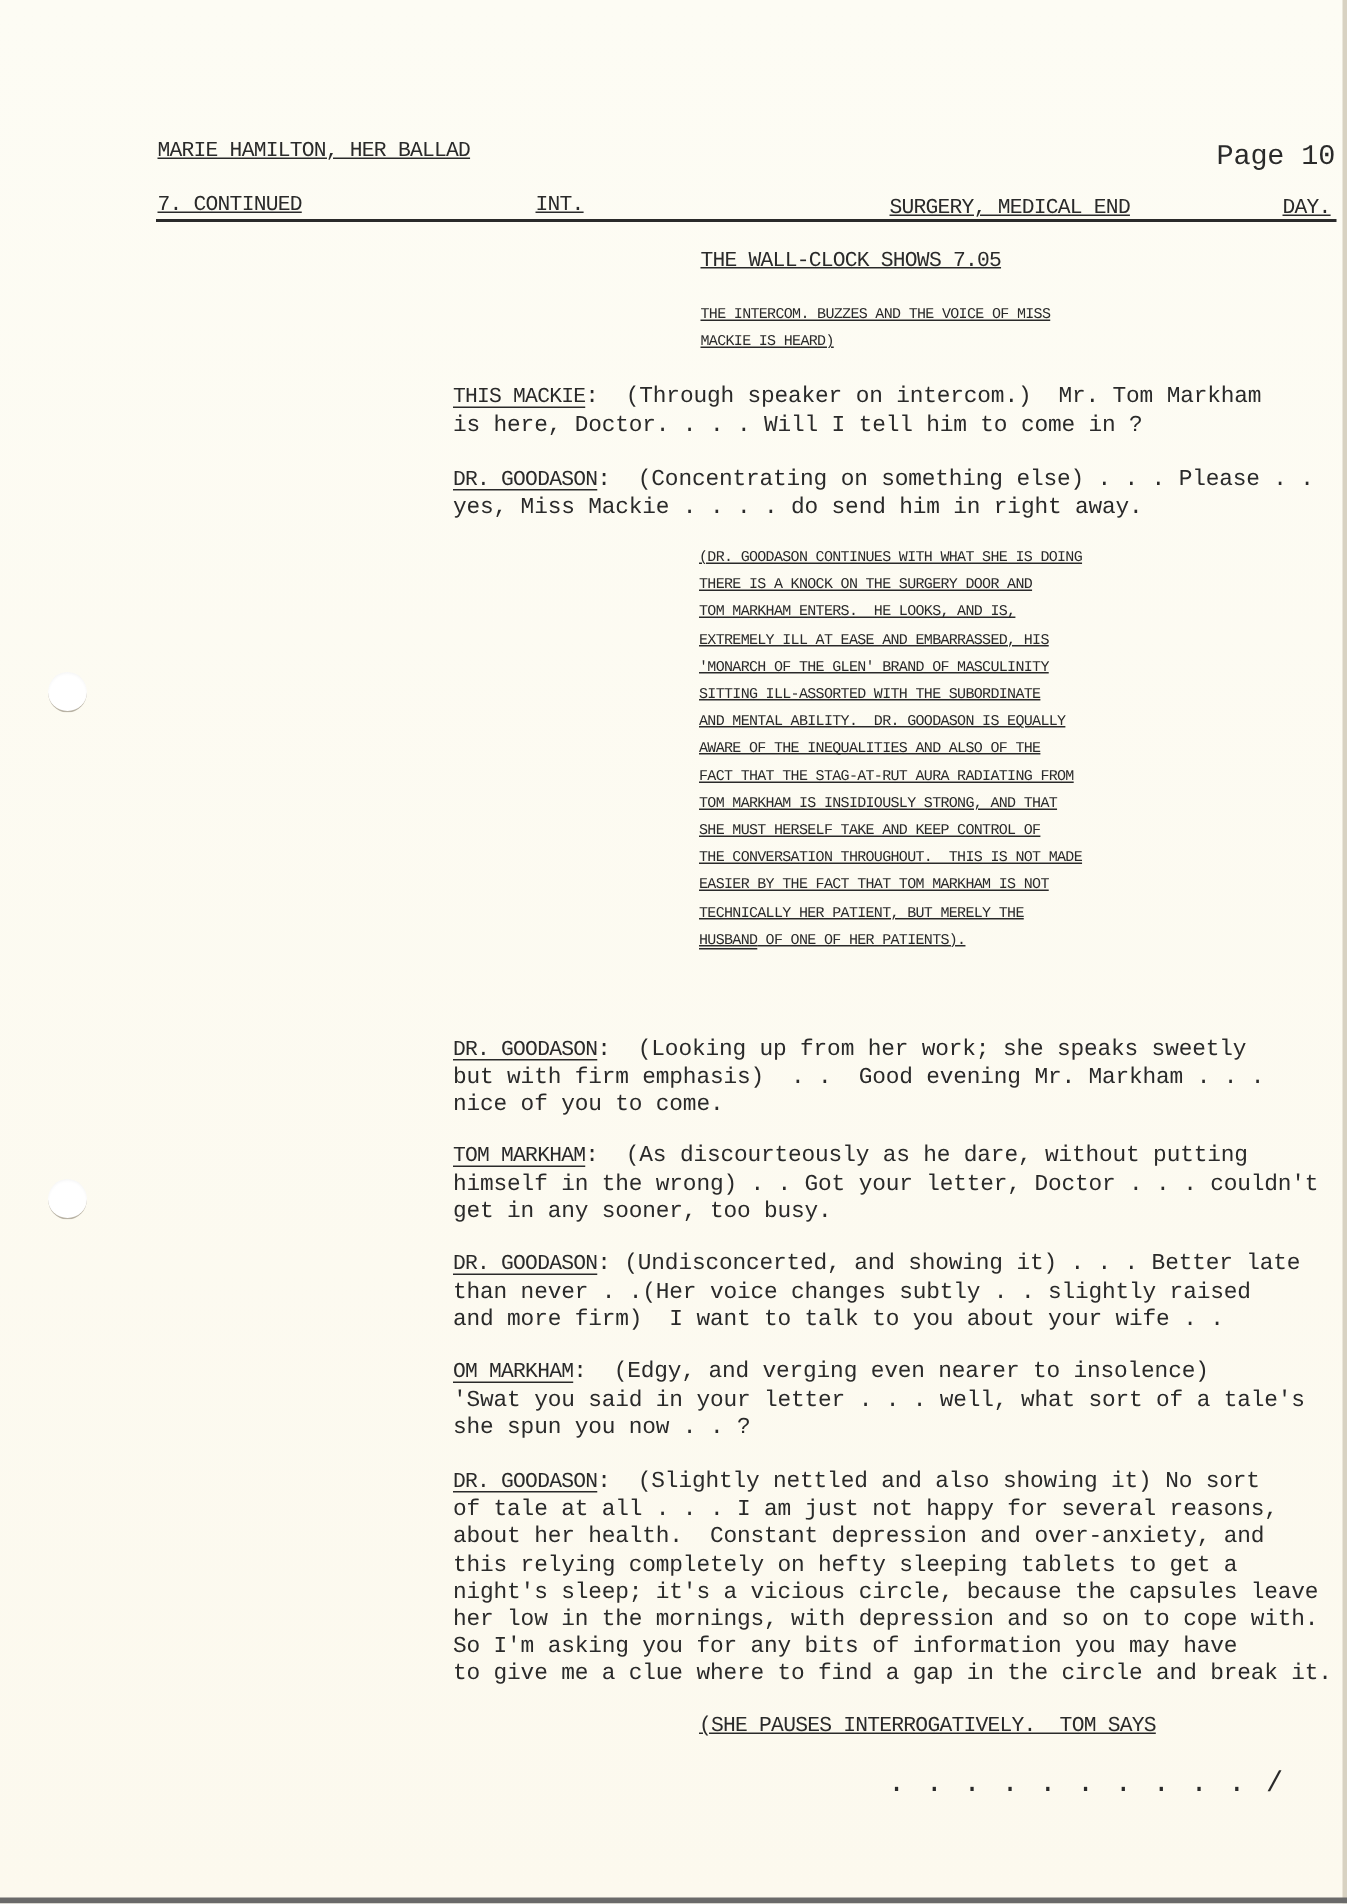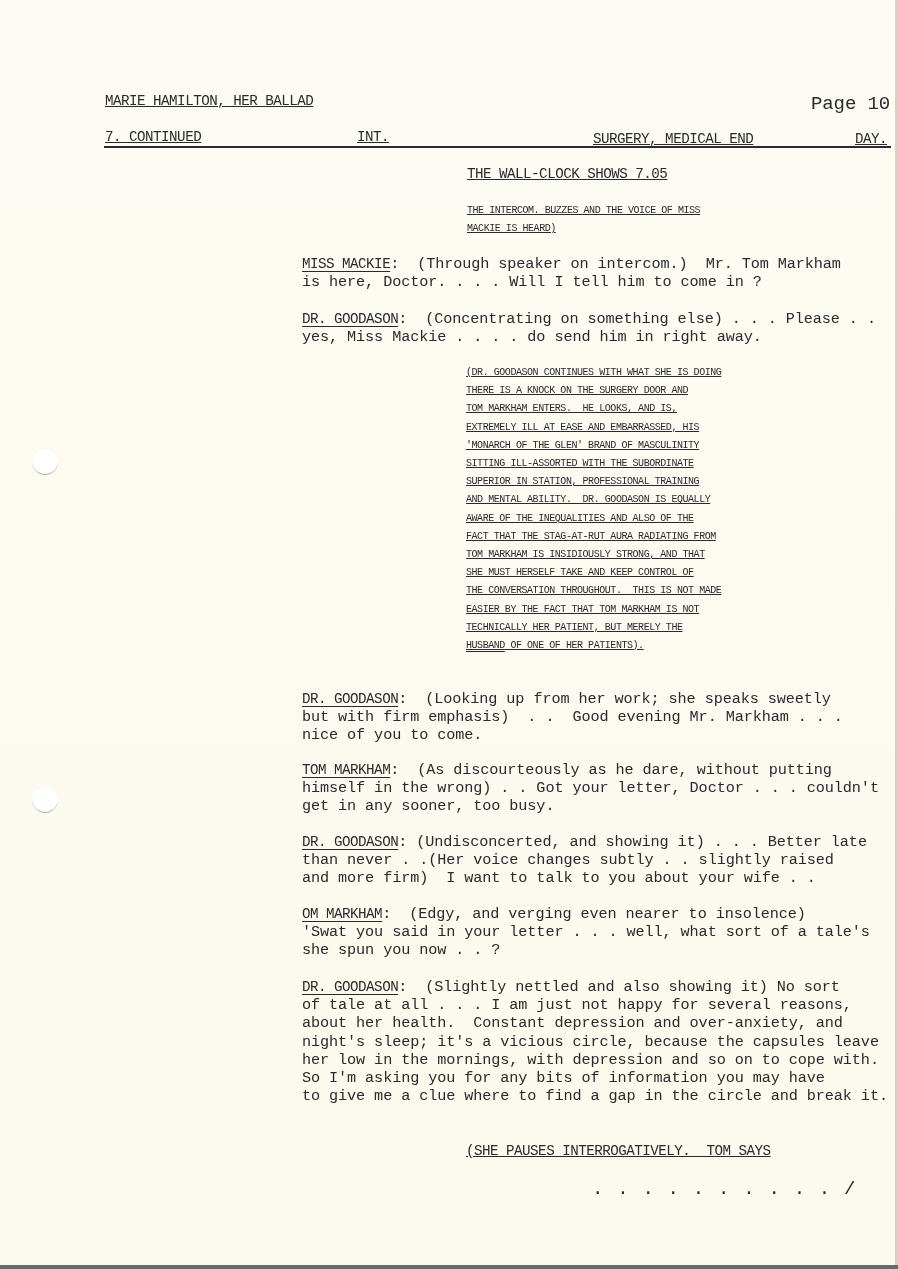--- a/index.html
+++ b/index.html
@@ -39,37 +39,36 @@
 <span class="t caps" style="left:855px;top:130px">DAY.</span>
 <div class="hdr-rule"></div>
 
 <span class="t caps" style="left:467px;top:165px">THE WALL-CLOCK SHOWS 7.05</span>
 <div class="block caps" style="left:467px;top:202px">
   <span class="line">THE INTERCOM. BUZZES AND THE VOICE OF MISS</span>
   <span class="line">MACKIE IS HEARD)</span>
 </div>
 
 <div class="block" style="left:302px;top:255px">
-  <span class="line"><span class="ul caps">MISS MACKIE</span><span>:  (Through speaker on intercom.)  Mr. Tom Markham</span></span>
+  <span class="line"><span class="ul caps">THIS MACKIE</span><span>:  (Through speaker on intercom.)  Mr. Tom Markham</span></span>
   <span class="line">is here, Doctor. . . . Will I tell him to come in ?</span>
 </div>
 
 <div class="block" style="left:302px;top:310px">
   <span class="line"><span class="ul caps">DR. GOODASON</span><span>:  (Concentrating on something else) . . . Please . .</span></span>
   <span class="line">yes, Miss Mackie . . . . do send him in right away.</span>
 </div>
 
 <div class="block caps" style="left:466px;top:364px">
   <span class="line">(DR. GOODASON CONTINUES WITH WHAT SHE IS DOING</span>
   <span class="line">THERE IS A KNOCK ON THE SURGERY DOOR AND</span>
   <span class="line">TOM MARKHAM ENTERS.  HE LOOKS, AND IS,</span>
   <span class="line">EXTREMELY ILL AT EASE AND EMBARRASSED, HIS</span>
   <span class="line">'MONARCH OF THE GLEN' BRAND OF MASCULINITY</span>
   <span class="line">SITTING ILL-ASSORTED WITH THE SUBORDINATE</span>
-  <span class="line">SUPERIOR IN STATION, PROFESSIONAL TRAINING</span>
   <span class="line">AND MENTAL ABILITY.  DR. GOODASON IS EQUALLY</span>
   <span class="line">AWARE OF THE INEQUALITIES AND ALSO OF THE</span>
   <span class="line">FACT THAT THE STAG-AT-RUT AURA RADIATING FROM</span>
   <span class="line">TOM MARKHAM IS INSIDIOUSLY STRONG, AND THAT</span>
   <span class="line">SHE MUST HERSELF TAKE AND KEEP CONTROL OF</span>
   <span class="line">THE CONVERSATION THROUGHOUT.  THIS IS NOT MADE</span>
   <span class="line">EASIER BY THE FACT THAT TOM MARKHAM IS NOT</span>
   <span class="line">TECHNICALLY HER PATIENT, BUT MERELY THE</span>
   <span class="line"><span class="ul">HUSBAND</span><span> OF ONE OF HER PATIENTS).</span></span>
 </div>
@@ -95,20 +94,21 @@
 <div class="block" style="left:302px;top:905px">
   <span class="line"><span class="ul caps">OM MARKHAM</span><span>:  (Edgy, and verging even nearer to insolence)</span></span>
   <span class="line">'Swat you said in your letter . . . well, what sort of a tale's</span>
   <span class="line">she spun you now . . ?</span>
 </div>
 
 <div class="block" style="left:302px;top:978px">
   <span class="line"><span class="ul caps">DR. GOODASON</span><span>:  (Slightly nettled and also showing it) No sort</span></span>
   <span class="line">of tale at all . . . I am just not happy for several reasons,</span>
   <span class="line">about her health.  Constant depression and over-anxiety, and</span>
+  <span class="line">this relying completely on hefty sleeping tablets to get a</span>
   <span class="line">night's sleep; it's a vicious circle, because the capsules leave</span>
   <span class="line">her low in the mornings, with depression and so on to cope with.</span>
   <span class="line">So I'm asking you for any bits of information you may have</span>
   <span class="line">to give me a clue where to find a gap in the circle and break it.</span>
 </div>
 
 <span class="t caps" style="left:466px;top:1142px">(SHE PAUSES INTERROGATIVELY.  TOM SAYS</span>
 <span class="t" style="left:592px;top:1180px;letter-spacing:1.2px">. . . . . . . . . . /</span>
 
 </body></html>

